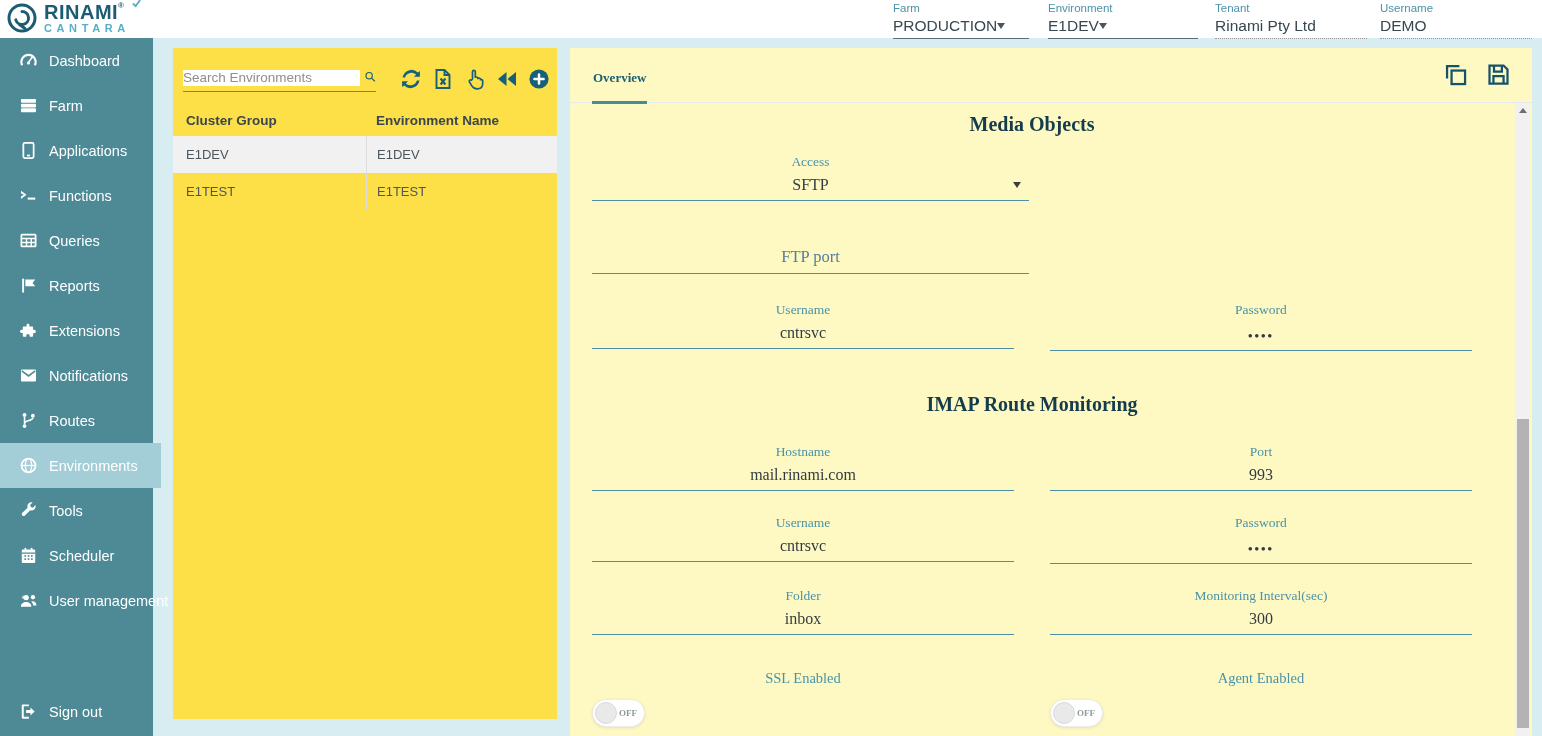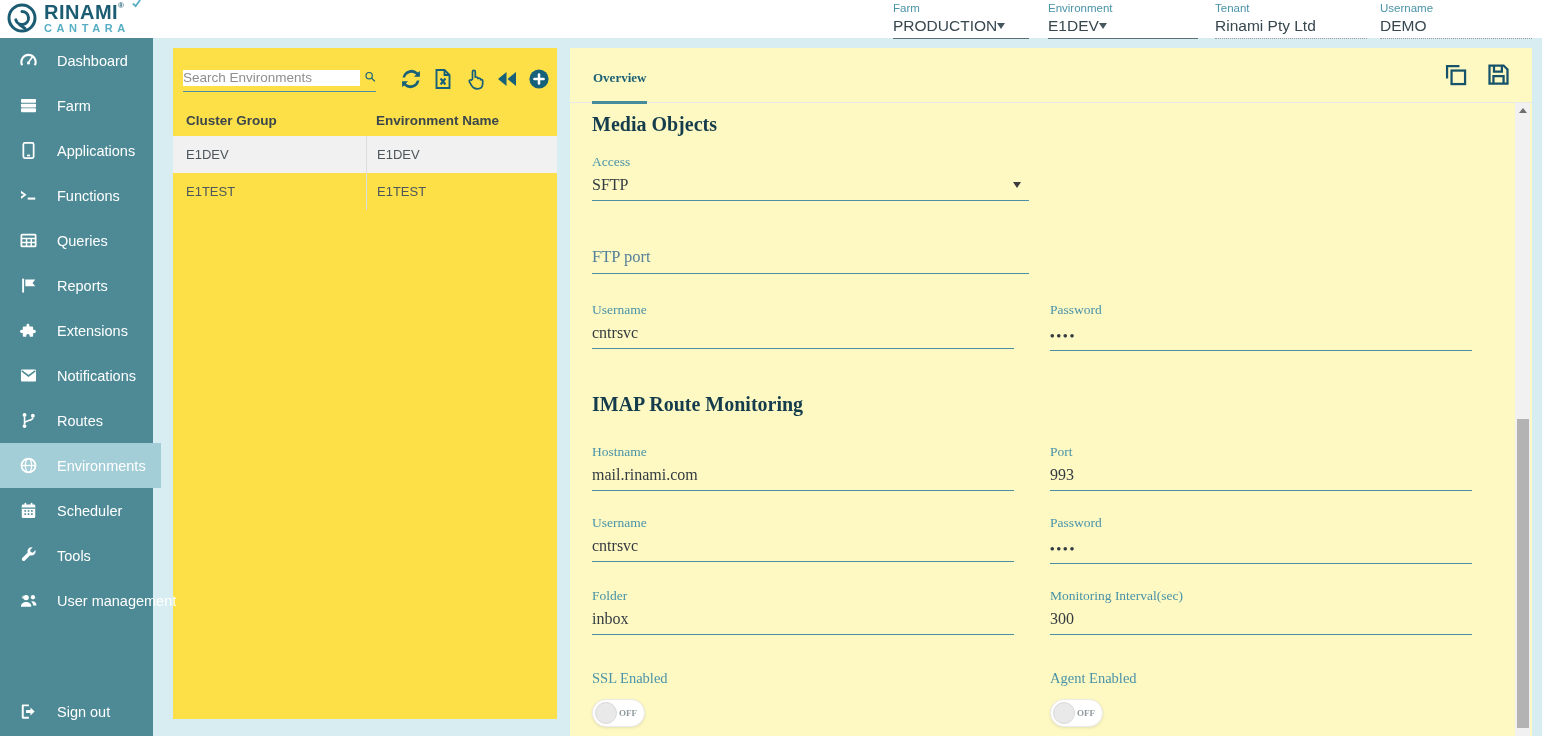--- a/index.html
+++ b/index.html
@@ -27,21 +27,21 @@
   .hfield.select .hvalrow { border-bottom:1px solid #5c6e77; }
   .hfield.readonly .hvalrow { border-bottom:1px dotted #9b9b9b; }
   .caret-down { width:0; height:0; border-left:4.5px solid transparent; border-right:4.5px solid transparent; border-top:6px solid #46565e; }
   .hf-farm { left:893px; width:136px; }
   .hf-env  { left:1048px; width:150px; }
   .hf-tenant { left:1215px; width:152px; }
   .hf-user { left:1380px; width:152px; }
 
   
   .sidebar { position:absolute; top:38px; left:0; bottom:0; width:153px; background:#4d8a96; z-index:4; overflow:visible; }
-  .nav-item { position:relative; display:flex; align-items:center; gap:19px; height:45px; padding-left:19px; color:#fff; cursor:pointer; }
+  .nav-item { position:relative; display:flex; align-items:center; gap:11px; height:45px; padding-left:19px; color:#fff; cursor:pointer; }
   .nav-item svg { width:19px; height:19px; flex:0 0 19px; }
   .nav-label { font-size:14.5px; white-space:nowrap; }
   .nav-item.active { background:#a3ced7; width:161px; }
   .signout-item { position:absolute; bottom:2px; left:0; }
 
   
   .middle-panel { position:absolute; left:173px; top:48px; width:384px; height:671px; background:#fde047; z-index:3; }
   .main-panel   { position:absolute; left:570px; top:48px; width:962px; height:701px; background:#fef9c3; z-index:3;font-family:Liberation Serif, serif; }
 
   
@@ -65,21 +65,21 @@
   .t-row.selected { background:#f1f1f1; }
 
   
   .main-head { position:relative; height:55px; border-bottom:1px solid #e9e9e9; display:flex; align-items:flex-end; }
   .tab { margin-left:22px; padding:0 1px 15px; font-size:13px; font-weight:bold; color:#1a5f74; border-bottom:3px solid #458b9c; margin-bottom:-2px; cursor:pointer; }
   .main-actions { margin-left:auto; display:flex; gap:16px; padding:0 20px 14px 0; }
   .action-btn { width:27px; height:27px; color:#16536b; cursor:pointer; background:none; border:none; padding:0; }
   .action-btn svg { width:27px; height:27px; }
 
   
-  .main-content { padding:10px 60px 0 22px; }
+  .main-content { padding:10px 60px 0 22px;text-align:center; }
   .sec-title { font-size:20px; font-weight:bold; color:#143c4c; margin:0; }
   .sec-title.mt { margin-top:42px; }
 
   .field { }
   .f-label { font-size:13.5px; color:#4a93a8; }
   .f-value { font-size:16px; color:#333b41; margin-top:6px; padding-bottom:6px; border-bottom:1.5px solid #4d8fa4; min-height:20px; position:relative; cursor:text; }
   .f-value.password { font-size:13px; font-weight:bold; letter-spacing:2px; padding-top:4px; }
   .f-value .sel-caret { position:absolute; right:8px; top:6px; width:0; height:0; border-left:4.5px solid transparent; border-right:4.5px solid transparent; border-top:6px solid #3c3c3c; }
 
   .access-field { margin-top:18px; width:437px; }
@@ -224,43 +224,43 @@
   <div class="nav-item active">
     <svg viewBox="0 0 24 24" fill="none" stroke="currentColor">
         <circle cx="12" cy="12" r="8.8" stroke-width="2.2"></circle>
         <ellipse cx="12" cy="12" rx="4" ry="8.8" stroke-width="1.6"></ellipse>
         <path d="M3.5 12h17" stroke-width="1.6"></path>
       </svg>
     <span class="nav-label">Environments</span>
   </div>
   <div class="nav-item">
     <svg viewBox="0 0 24 24" fill="currentColor">
+        <path d="M21 6.7a5.2 5.2 0 0 1-6.9 4.9l-6.9 6.9a2.3 2.3 0 0 1-3.2-3.2l6.9-6.9a5.2 5.2 0 0 1 6.4-6.7l-3.2 3.2.7 2.8 2.8.7 3.2-3.2c.1.5.2 1 .2 1.5z"></path>
+      </svg>
+    <span class="nav-label">Tools</span>
+  </div>
+  <div class="nav-item">
+    <svg viewBox="0 0 24 24" fill="currentColor">
         <path d="M5 4.5h14A1.5 1.5 0 0 1 20.5 6v14a1.5 1.5 0 0 1-1.5 1.5H5A1.5 1.5 0 0 1 3.5 20V6A1.5 1.5 0 0 1 5 4.5z"></path>
         <path d="M3.5 9h17" stroke="#4d8a96" stroke-width="1.6"></path>
         <rect x="7" y="2.2" width="2.2" height="4.2" rx="1"></rect>
         <rect x="14.8" y="2.2" width="2.2" height="4.2" rx="1"></rect>
         <g fill="#4d8a96">
           <rect x="6.8" y="11.5" width="2.1" height="2.1"></rect>
           <rect x="11" y="11.5" width="2.1" height="2.1"></rect>
           <rect x="15.2" y="11.5" width="2.1" height="2.1"></rect>
           <rect x="6.8" y="15.5" width="2.1" height="2.1"></rect>
           <rect x="11" y="15.5" width="2.1" height="2.1"></rect>
           <rect x="15.2" y="15.5" width="2.1" height="2.1"></rect>
         </g>
       </svg>
     <span class="nav-label">Scheduler</span>
   </div>
   <div class="nav-item">
     <svg viewBox="0 0 24 24" fill="currentColor">
-        <path d="M21 6.7a5.2 5.2 0 0 1-6.9 4.9l-6.9 6.9a2.3 2.3 0 0 1-3.2-3.2l6.9-6.9a5.2 5.2 0 0 1 6.4-6.7l-3.2 3.2.7 2.8 2.8.7 3.2-3.2c.1.5.2 1 .2 1.5z"></path>
-      </svg>
-    <span class="nav-label">Tools</span>
-  </div>
-  <div class="nav-item">
-    <svg viewBox="0 0 24 24" fill="currentColor">
         <circle cx="9" cy="8.3" r="3.4"></circle>
         <path d="M2.5 19.2c0-3.2 2.9-5.3 6.5-5.3s6.5 2.1 6.5 5.3v.7h-13z"></path>
         <circle cx="17.6" cy="7.9" r="2.7"></circle>
         <path d="M16.4 13c3-.3 5.6 1.6 5.6 4.6v.7h-4.1c-.2-2.1-1-3.9-2.7-5z"></path>
         <circle cx="5.8" cy="7.9" r="2.2" opacity=".6"></circle>
       </svg>
     <span class="nav-label">User management</span>
   </div>
   <div class="nav-item signout-item">
     <svg viewBox="0 0 24 24" fill="currentColor">

